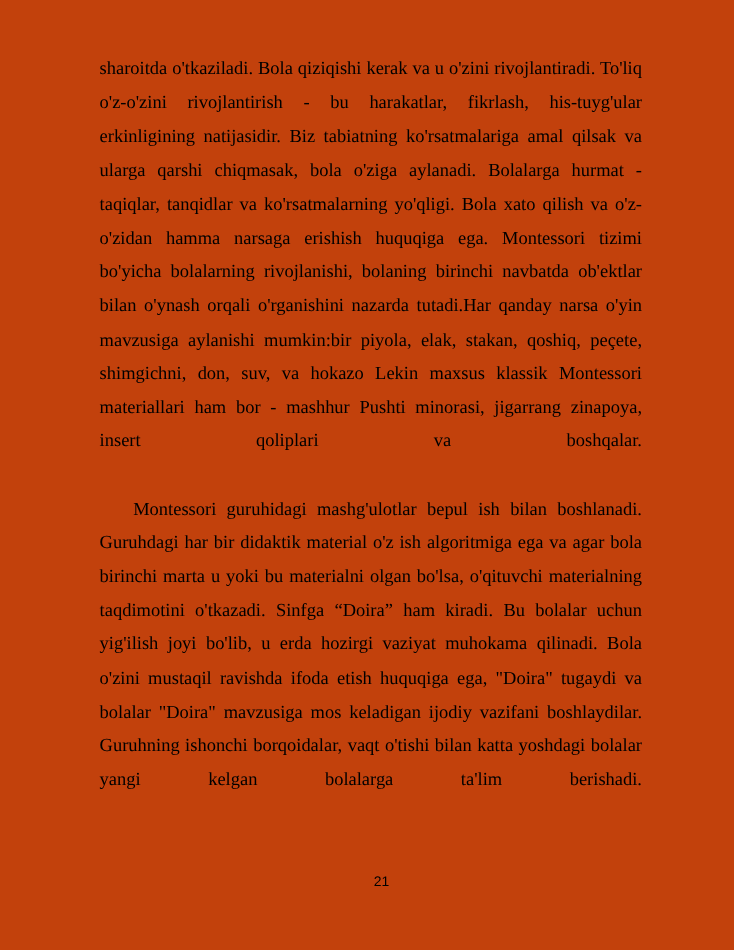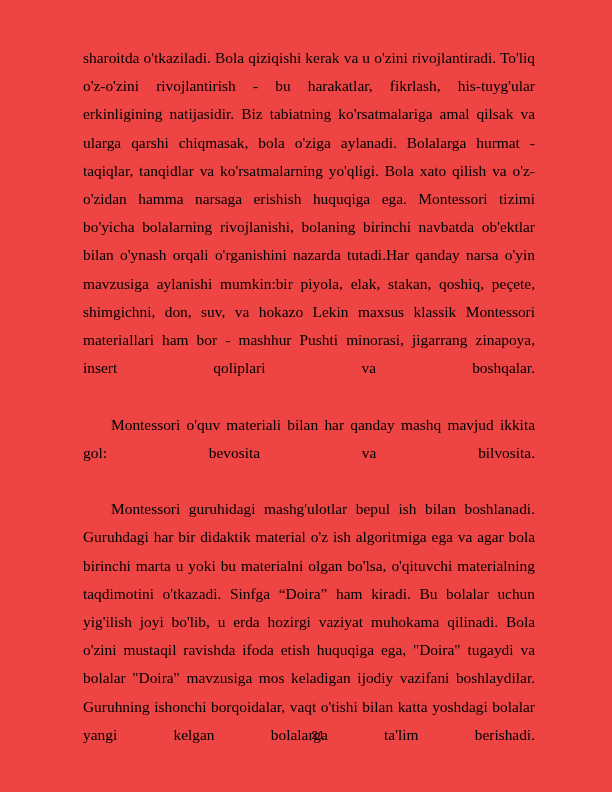--- a/index.html
+++ b/index.html
@@ -15,21 +15,21 @@
     overflow: hidden;
     position: relative;
   }
 
   .page {
     position: absolute;
     left: 0;
     top: 0;
     width: 612px;
     height: 792px;
-    background: #ef4444;
+    background: #c2410c;
   }
 
   .text-block {
     position: absolute;
     left: 83px;
     top: 44px;
     width: 452px;
   }
 
   p.para {
@@ -69,20 +69,19 @@
     padding-left: 12px;
   }
 </style>
 </head>
 <body>
 
 <div class="page">
 
   <div class="text-block">
     <p class="para no-indent">sharoitda o'tkaziladi. Bola qiziqishi kerak va u o'zini rivojlantiradi. To'liq o'z-o'zini rivojlantirish - bu harakatlar, fikrlash, his-tuyg'ular erkinligining natijasidir. Biz tabiatning ko'rsatmalariga amal qilsak va ularga qarshi chiqmasak, bola o'ziga aylanadi. Bolalarga hurmat - taqiqlar, tanqidlar va ko'rsatmalarning yo'qligi. Bola xato qilish va o'z-o'zidan hamma narsaga erishish huquqiga ega. Montessori tizimi bo'yicha bolalarning rivojlanishi, bolaning birinchi navbatda ob'ektlar bilan o'ynash orqali o'rganishini nazarda tutadi.Har qanday narsa o'yin mavzusiga aylanishi mumkin:bir piyola, elak, stakan, qoshiq, peçete, shimgichni, don, suv, va hokazo Lekin maxsus klassik Montessori materiallari ham bor - mashhur Pushti minorasi, jigarrang zinapoya, insert qoliplari va boshqalar.</p>
-    <p class="para">Montessori o'quv materiali bilan har qanday mashq mavjud ikkita gol: bevosita va bilvosita.</p>
     <p class="para">Montessori guruhidagi mashg'ulotlar bepul ish bilan boshlanadi. Guruhdagi har bir didaktik material o'z ish algoritmiga ega va agar bola birinchi marta u yoki bu materialni olgan bo'lsa, o'qituvchi materialning taqdimotini o'tkazadi. Sinfga “Doira” ham kiradi. Bu bolalar uchun yig'ilish joyi bo'lib, u erda hozirgi vaziyat muhokama qilinadi. Bola o'zini mustaqil ravishda ifoda etish huquqiga ega, "Doira" tugaydi va bolalar "Doira" mavzusiga mos keladigan ijodiy vazifani boshlaydilar. Guruhning ishonchi borqoidalar, vaqt o'tishi bilan katta yoshdagi bolalar yangi kelgan bolalarga ta'lim berishadi.</p>
 
   </div>
 
   <div class="page-number">21</div>
 
 </div>
 
 </body></html>

